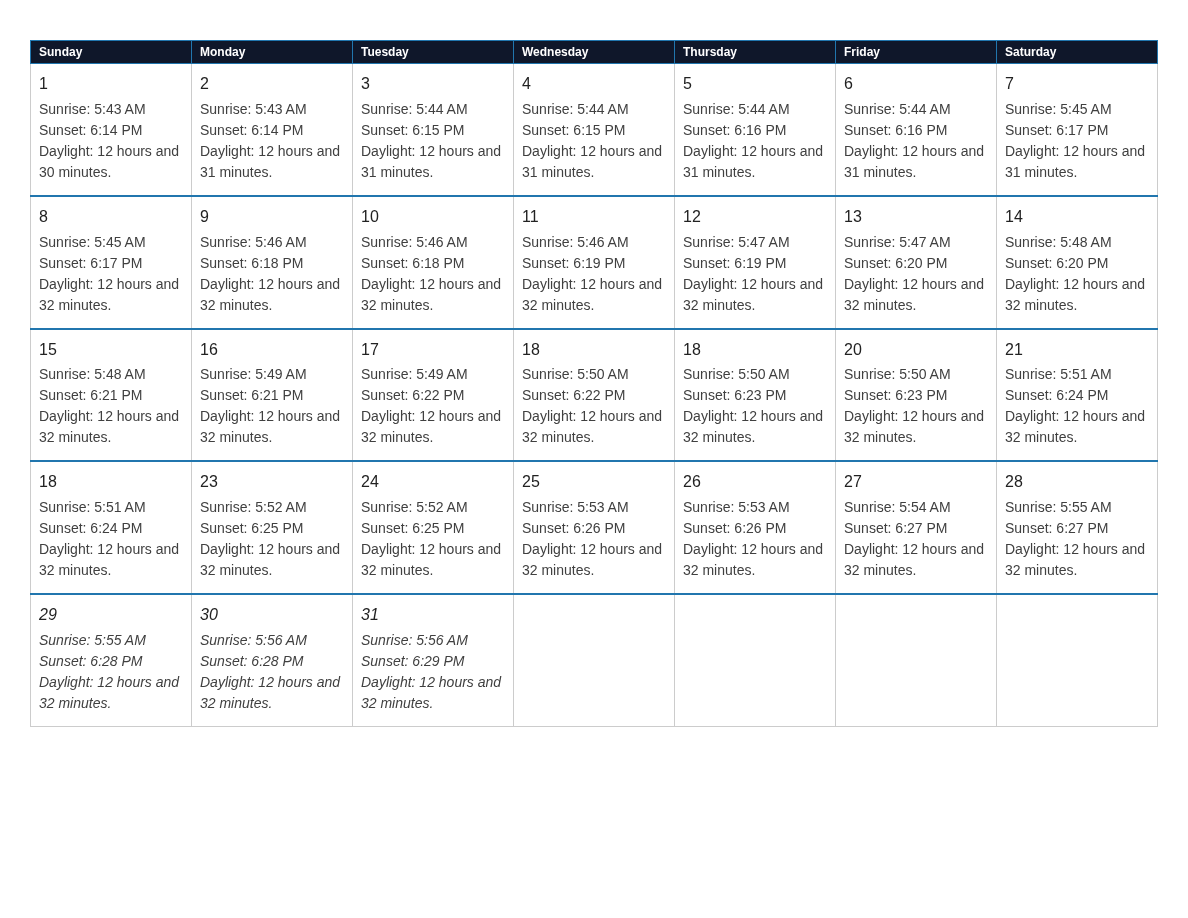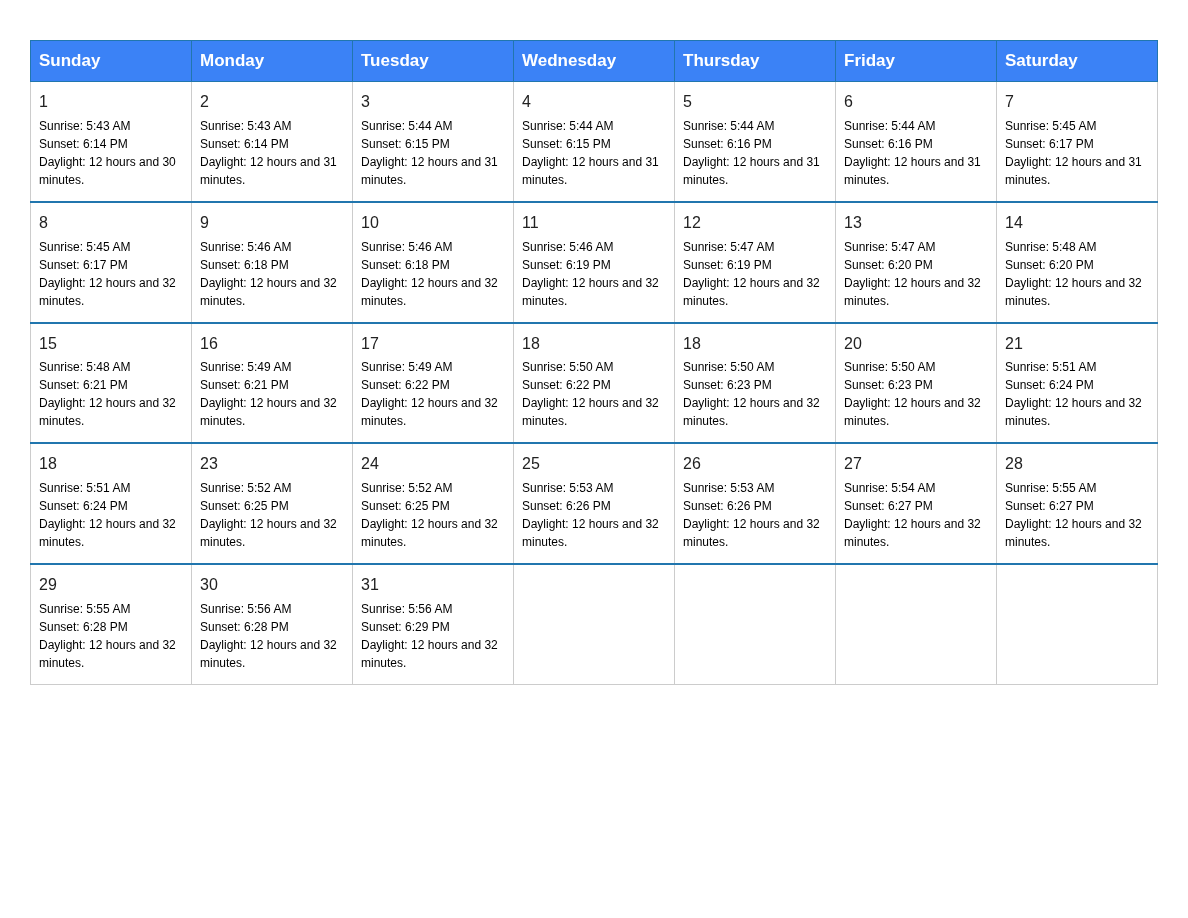--- a/index.html
+++ b/index.html
@@ -56,53 +56,54 @@
     .calendar-subtitle {
       font-size: 22px;
       color: #444;
       margin-top: 4px;
     }
     table {
       width: 100%;
       border-collapse: collapse;
     }
     thead tr th {
-      background-color: #3b82f6;
+      background-color: #0f172a;
       color: #fff;
-      padding: 10px 8px;
-      font-size: 17px;
+      padding: 4px 8px;
+      font-size: 12px;
       font-weight: bold;
       text-align: left;
       border: 1px solid #2176ae;
     }
     tbody tr td {
       vertical-align: top;
       padding: 8px 8px 12px 8px;
       border: 1px solid #ccc;
       font-size: 13.5px;
       line-height: 1.55;
       color: #222;
       width: 14.28%;
     }
     tbody tr td .day-num {
       font-size: 16px;
       font-weight: normal;
       display: block;
       margin-bottom: 2px;
     }
     tbody tr td .day-info {
-      font-size: 12px;
-      color: #000000;
+      font-size: 14px;
+      color: #404040;
       line-height: 1.5;
     }
     tbody tr {
       border-bottom: 2px solid #2176ae;
     }
     tbody tr:last-child {
       border-bottom: none;
+      font-style: italic;
     }
     td.empty {
       background: #fff;
     }
   </style>
 </head>
 <body>
 
 <div class="header-area">
   <div class="title-area">

